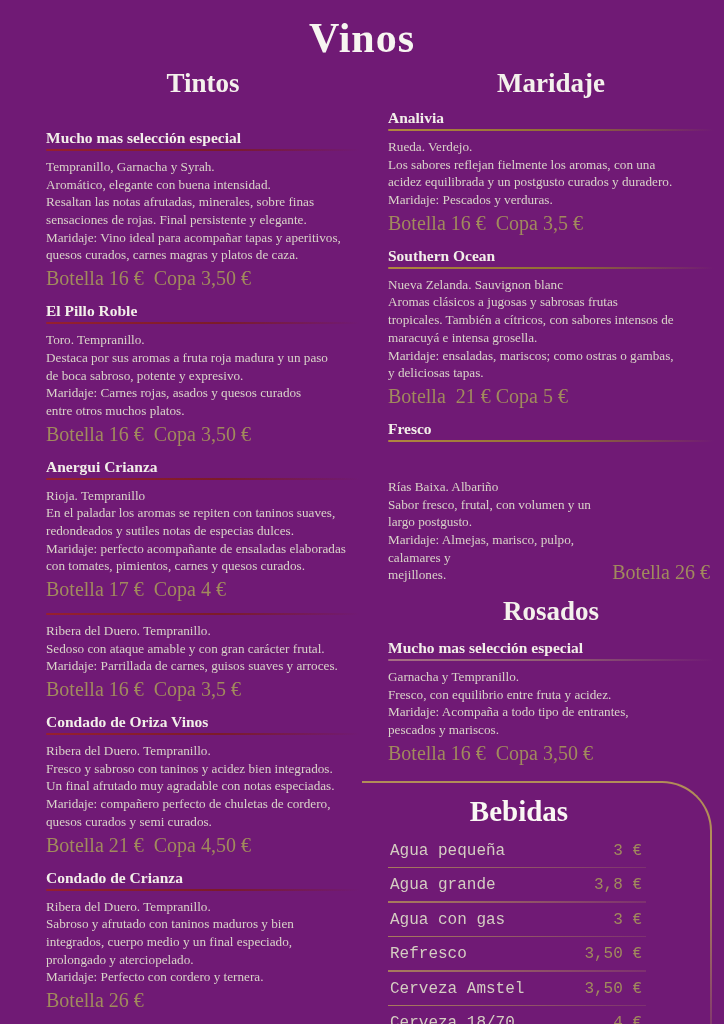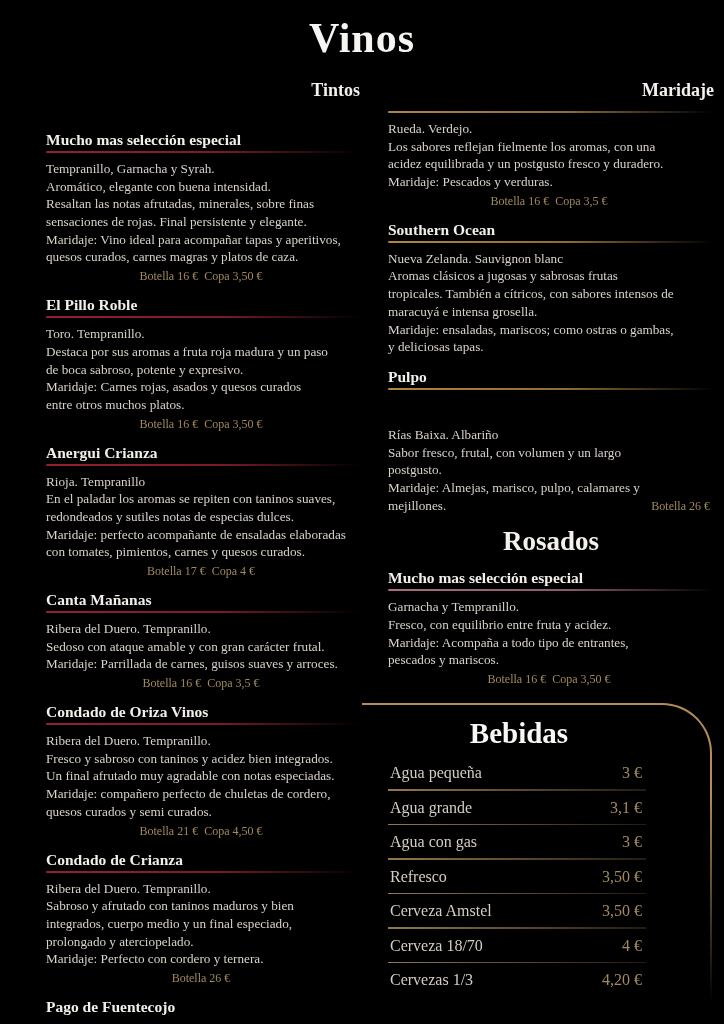--- a/index.html
+++ b/index.html
@@ -1,45 +1,45 @@
 <!DOCTYPE html>
 <html><head>
 <meta charset="utf-8">
 <style>
   html,body { margin:0; padding:0; background:#14110f; }
   .page {
     position:relative; width:724px; height:1024px; margin:0 auto;
-    background:#000000; overflow:hidden;
+    background:#701a75; overflow:hidden;
     font-family:"Liberation Serif","DejaVu Serif",serif;
     color:#d9d3c9;
   }
   .main-title {
     text-align:center; color:#f7f5f1; font-size:42px; font-weight:bold;
     margin:14px 0 2px; letter-spacing:1px;
   }
   .columns { display:flex; align-items:flex-start; }
   .col-left  { width:314px; margin-left:46px; }
   .col-right { width:326px; margin-left:28px; }
   .col-heading {
-    text-align:right; font-size:18px; font-weight:bold; color:#f4f1ec; margin:16px 0 0;
+    text-align:center; font-size:27px; font-weight:bold; color:#f4f1ec; margin:4px 0 0;
   }
   .col-left  .col-heading { margin-bottom:30px; }
   .col-right .col-heading { margin-bottom:10px; }
 
   .wine { margin-bottom:12px; }
   .wine-name { font-size:15.5px; font-weight:bold; color:#f2efe9; margin:0 0 2px; }
   .rule { height:2px; margin:2px 0 7px; border-radius:1px; }
   .rule.red  { background:linear-gradient(to right,#96202f 0%,#7c1b29 55%,rgba(90,20,30,0) 100%); }
   .rule.gold { background:linear-gradient(to right,#b1873f 0%,#8f6c33 55%,rgba(120,90,40,0) 100%); }
   .rule.pink { background:linear-gradient(to right,#a76f85 0%,#8d5a70 55%,rgba(140,90,110,0) 100%); }
   .wine-desc {
     font-size:13.2px; line-height:1.34; margin:0; color:#d9d3c9; white-space:pre-line;
   }
   .wine-price {
-    text-align:center; font-size:12px; color:#a18a5d; white-space:pre;
+    text-align:left; font-size:20px; color:#a18a5d; white-space:pre;
     margin-top:3px; padding-right:4px;
   }
   .desc-price-row { display:flex; justify-content:space-between; align-items:flex-end;margin-top:36px; }
   .desc-price-row .wine-price { margin-top:0; }
 
   .section-heading {
     text-align:center; font-size:27px; font-weight:bold; color:#f4f1ec; margin:10px 0 12px;
   }
 
   .bebidas { position:relative; margin-left:-26px; margin-top:16px; padding:12px 0 0 26px; }
@@ -51,21 +51,21 @@
   .bebidas::after {
     content:""; position:absolute; top:90px; right:2px; width:2px; height:210px;
     background:linear-gradient(to bottom,#b28d58,rgba(178,141,88,0));
   }
   .bebidas-title {
     text-align:center; width:262px; font-size:29px; font-weight:bold; color:#faf8f4; margin:2px 0 6px;
   }
   .drink-list { width:258px; }
   .drink-row {
     display:flex; justify-content:space-between; align-items:baseline;
-    padding:8px 4px 7px 2px; font-size:16px;
+    padding:8px 4px 7px 2px; font-size:16px;font-family:Liberation Mono, monospace;
   }
   .drink-name { color:#d4cdc2; }
   .drink-price { color:#a18a5d; white-space:pre; }
   .drink-sep {
     height:1.5px; width:100%;
     background:linear-gradient(to right,rgba(178,141,88,.85),rgba(178,141,88,.2));
   }
 </style>
 </head>
 <body>
@@ -107,21 +107,20 @@
         <div class="rule red"></div>
         <p class="wine-desc">Rioja. Tempranillo
 En el paladar los aromas se repiten con taninos suaves,
 redondeados y sutiles notas de especias dulces.
 Maridaje: perfecto acompañante de ensaladas elaboradas
 con tomates, pimientos, carnes y quesos curados.</p>
         <div class="wine-price">Botella 17 €  Copa 4 €</div>
       </section>
 
       <section class="wine">
-        <h3 class="wine-name">Canta Mañanas</h3>
         <div class="rule red"></div>
         <p class="wine-desc">Ribera del Duero. Tempranillo.
 Sedoso con ataque amable y con gran carácter frutal.
 Maridaje: Parrillada de carnes, guisos suaves y arroces.</p>
         <div class="wine-price">Botella 16 €  Copa 3,5 €</div>
       </section>
 
       <section class="wine">
         <h3 class="wine-name">Condado de Oriza Vinos</h3>
         <div class="rule red"></div>
@@ -147,41 +146,43 @@
       <section class="wine">
         <h3 class="wine-name">Pago de Fuentecojo</h3>
 
       </section>
     </div>
 
     <div class="col-right">
       <h2 class="col-heading">Maridaje</h2>
 
       <section class="wine">
+        <h3 class="wine-name">Analivia</h3>
         <div class="rule gold"></div>
         <p class="wine-desc">Rueda. Verdejo.
 Los sabores reflejan fielmente los aromas, con una
-acidez equilibrada y un postgusto fresco y duradero.
+acidez equilibrada y un postgusto curados y duradero.
 Maridaje: Pescados y verduras.</p>
         <div class="wine-price">Botella 16 €  Copa 3,5 €</div>
       </section>
 
       <section class="wine">
         <h3 class="wine-name">Southern Ocean</h3>
         <div class="rule gold"></div>
         <p class="wine-desc">Nueva Zelanda. Sauvignon blanc
 Aromas clásicos a jugosas y sabrosas frutas
 tropicales. También a cítricos, con sabores intensos de
 maracuyá e intensa grosella.
 Maridaje: ensaladas, mariscos; como ostras o gambas,
 y deliciosas tapas.</p>
-      </section>
-
-      <section class="wine">
-        <h3 class="wine-name">Pulpo</h3>
+        <div class="wine-price">Botella  21 € Copa 5 €</div>
+      </section>
+
+      <section class="wine">
+        <h3 class="wine-name">Fresco</h3>
         <div class="rule gold"></div>
         <div class="desc-price-row">
           <p class="wine-desc">Rías Baixa. Albariño
 Sabor fresco, frutal, con volumen y un largo postgusto.
 Maridaje: Almejas, marisco, pulpo, calamares y
 mejillones.</p>
           <div class="wine-price">Botella 26 €</div>
         </div>
       </section>
 
@@ -202,21 +203,21 @@
 
         <div class="drink-list">
           <div class="drink-row">
             <span class="drink-name">Agua pequeña</span>
             <span class="drink-price">3 €</span>
           </div>
           <div class="drink-sep"></div>
 
           <div class="drink-row">
             <span class="drink-name">Agua grande</span>
-            <span class="drink-price">3,1 €</span>
+            <span class="drink-price">3,8 €</span>
           </div>
           <div class="drink-sep"></div>
 
           <div class="drink-row">
             <span class="drink-name">Agua con gas</span>
             <span class="drink-price">3 €</span>
           </div>
           <div class="drink-sep"></div>
 
           <div class="drink-row">

